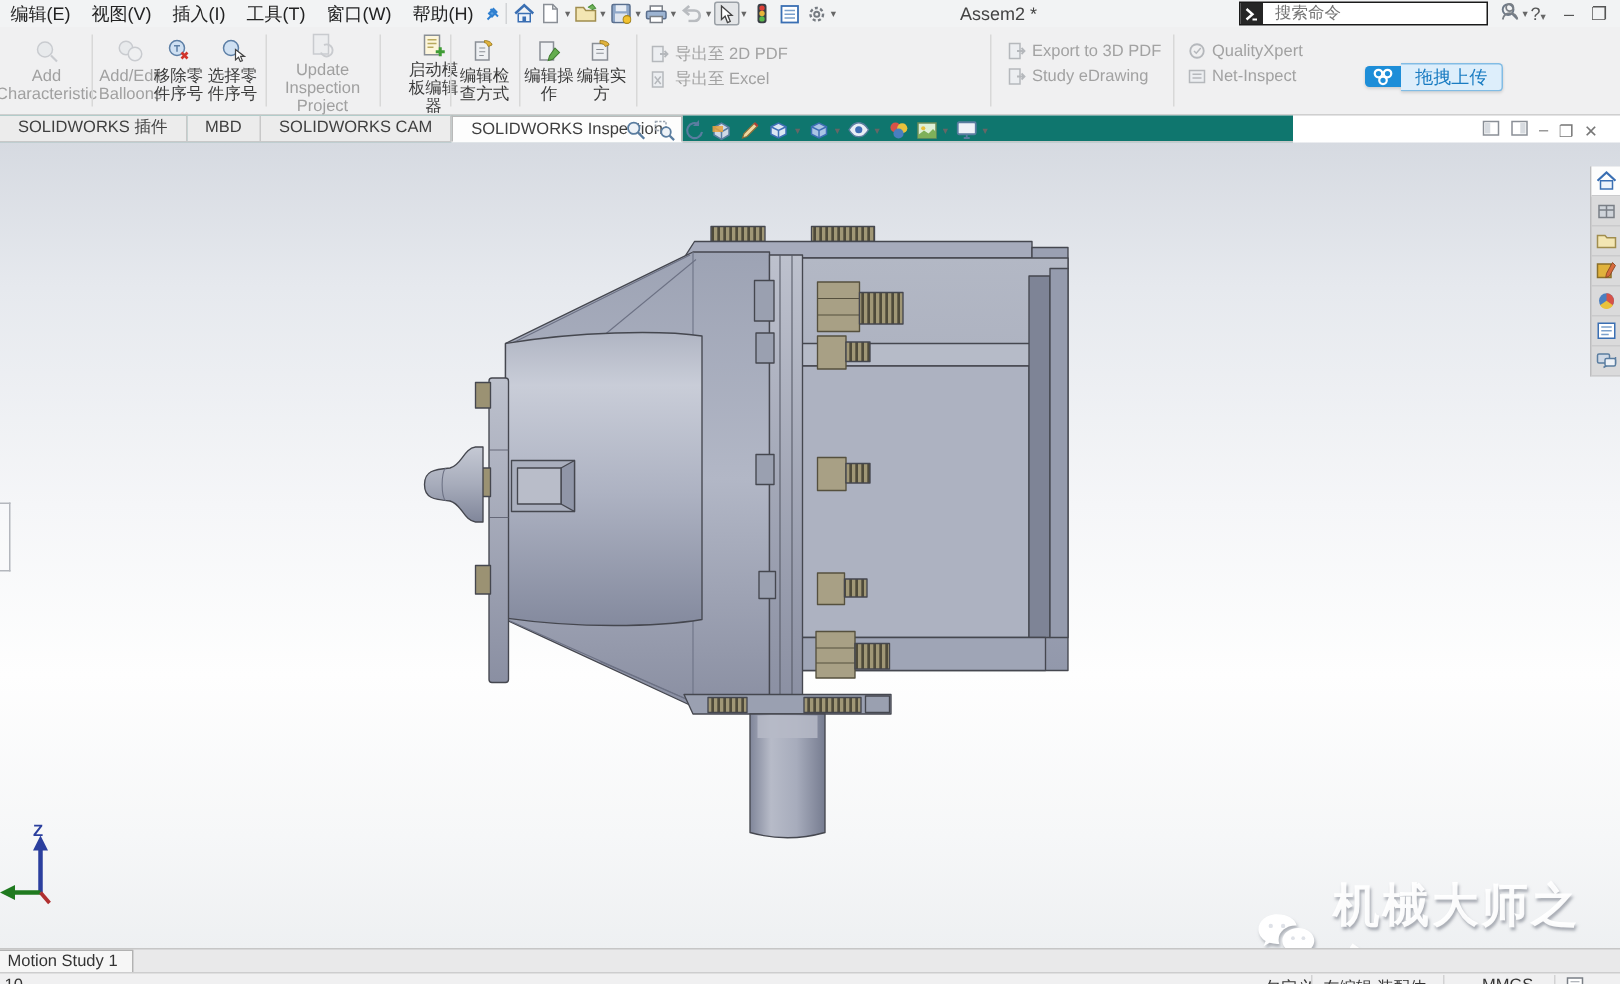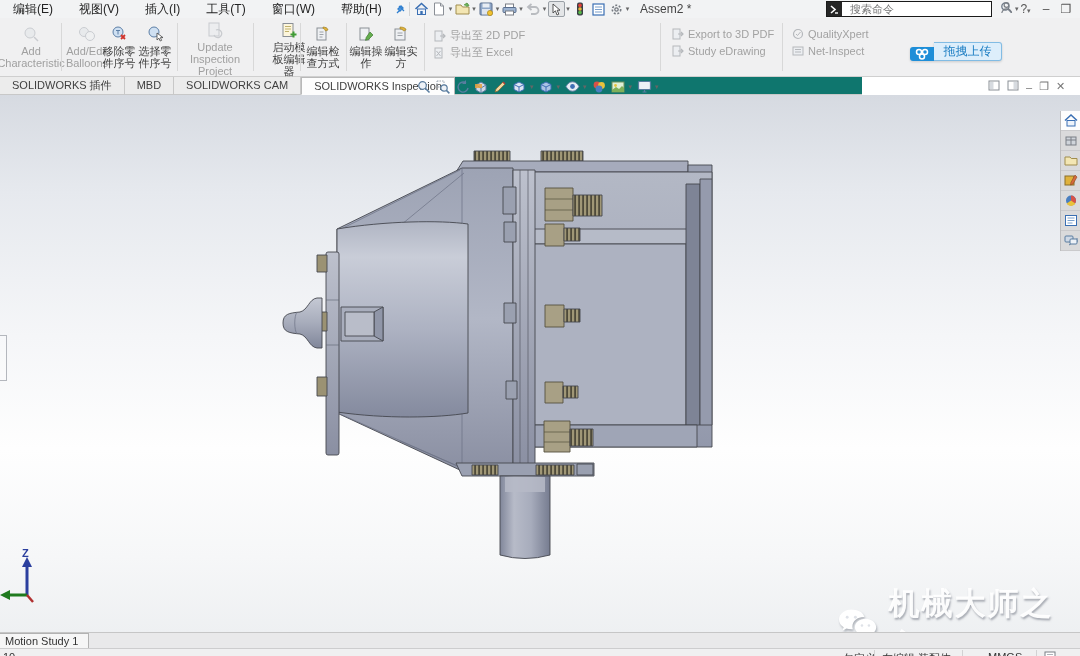--- a/index.html
+++ b/index.html
@@ -2,21 +2,21 @@
 <html><head>
 <meta charset="utf-8">
 <style>
   html,body{margin:0;padding:0;background:#9a9a9a;}
   *{box-sizing:border-box;}
   .screen{position:relative;width:1080px;height:656px;overflow:hidden;
     font-family:"Liberation Sans","DejaVu Sans",sans-serif;background:#fff;color:#333;}
   
   .menubar{position:absolute;left:0;top:0;width:1080px;height:18px;background:#f2f3f4;
     display:flex;align-items:center;font-size:12px;color:#222;}
-  .menu-item{padding:0 13px;line-height:18px;white-space:nowrap;}
+  .menu-item{padding:0 7px;line-height:18px;white-space:nowrap;}
   .mb-sep{width:1px;height:14px;background:#d2d4d6;margin:0 3px;}
   .qat{display:flex;align-items:center;gap:1px;}
   .qat .ico{width:17px;height:16px;display:flex;align-items:center;justify-content:center;}
   .caret{font-size:7px;color:#666;margin:0 1px 0 0;}
   .pressed{border:1px solid #9aa0a6;background:#e4e6e8;border-radius:2px;}
   .title{position:absolute;left:640px;top:2px;font-size:12px;color:#444;}
   .searchbox{position:absolute;left:826px;top:1px;width:166px;height:16px;background:#fff;
     border:1px solid #1a1a1a;display:flex;align-items:center;}
   .searchbox .slogo{width:15px;height:14px;background:#262626;display:flex;align-items:center;justify-content:center;flex:0 0 15px;}
   .searchbox input{border:0;outline:0;flex:1;font-size:11px;color:#888;padding:0 8px;height:12px;
@@ -26,21 +26,21 @@
   
   .ribbon{position:absolute;left:0;top:18px;width:1080px;height:59px;background:#f0f0f1;
     border-bottom:1px solid #cfcfcf;font-size:11px;}
   .rbtn{position:absolute;top:3px;height:52px;display:flex;flex-direction:column;align-items:center;
     text-align:center;color:#3c3c3c;line-height:12px;}
   .rbtn .bico{height:22px;display:flex;align-items:flex-end;justify-content:center;margin-bottom:2px;}
   .rbtn.dis{color:#a0a0a0;}
   .rbtn.dis svg{opacity:.45;}
   .rsep{position:absolute;top:5px;height:48px;width:1px;background:#d8d8d8;}
   .xitem{position:absolute;display:flex;align-items:center;gap:4px;color:#a2a2a2;font-size:11px;white-space:nowrap;}
-  .upload{position:absolute;left:910px;top:23px;height:20px;display:flex;align-items:flex-end;
+  .upload{position:absolute;left:910px;top:23px;height:20px;display:flex;align-items:center;
     filter:drop-shadow(0 1px 1px rgba(0,0,0,.15));}
   .upload .uico{width:24px;background:#1e8ed8;border-radius:3px 0 0 3px;display:flex;align-items:center;justify-content:center;}
   .upload .ulabel{width:68px;background:#ddeefb;border:1px solid #82bce4;border-left:0;border-radius:0 3px 3px 0;
     display:flex;align-items:center;justify-content:center;font-size:12px;color:#1a7cc2;}
   
   .tabrow{position:absolute;left:0;top:77px;width:862px;height:18px;background:#0f766e;
     border-bottom:1px solid #c8c8c8;display:flex;font-size:11px;color:#3f3f3f;}
   .tab{padding:0 12px;line-height:17px;border-right:1px solid #c8c8c8;background:#ececec;white-space:nowrap;}
   .tab.active{background:#fdfdfd;border-top:1px solid #b9b9b9;border-left:1px solid #b9b9b9;
     border-right:1px solid #b9b9b9;border-bottom:1px solid #fdfdfd;margin-bottom:-1px;line-height:16px;}

